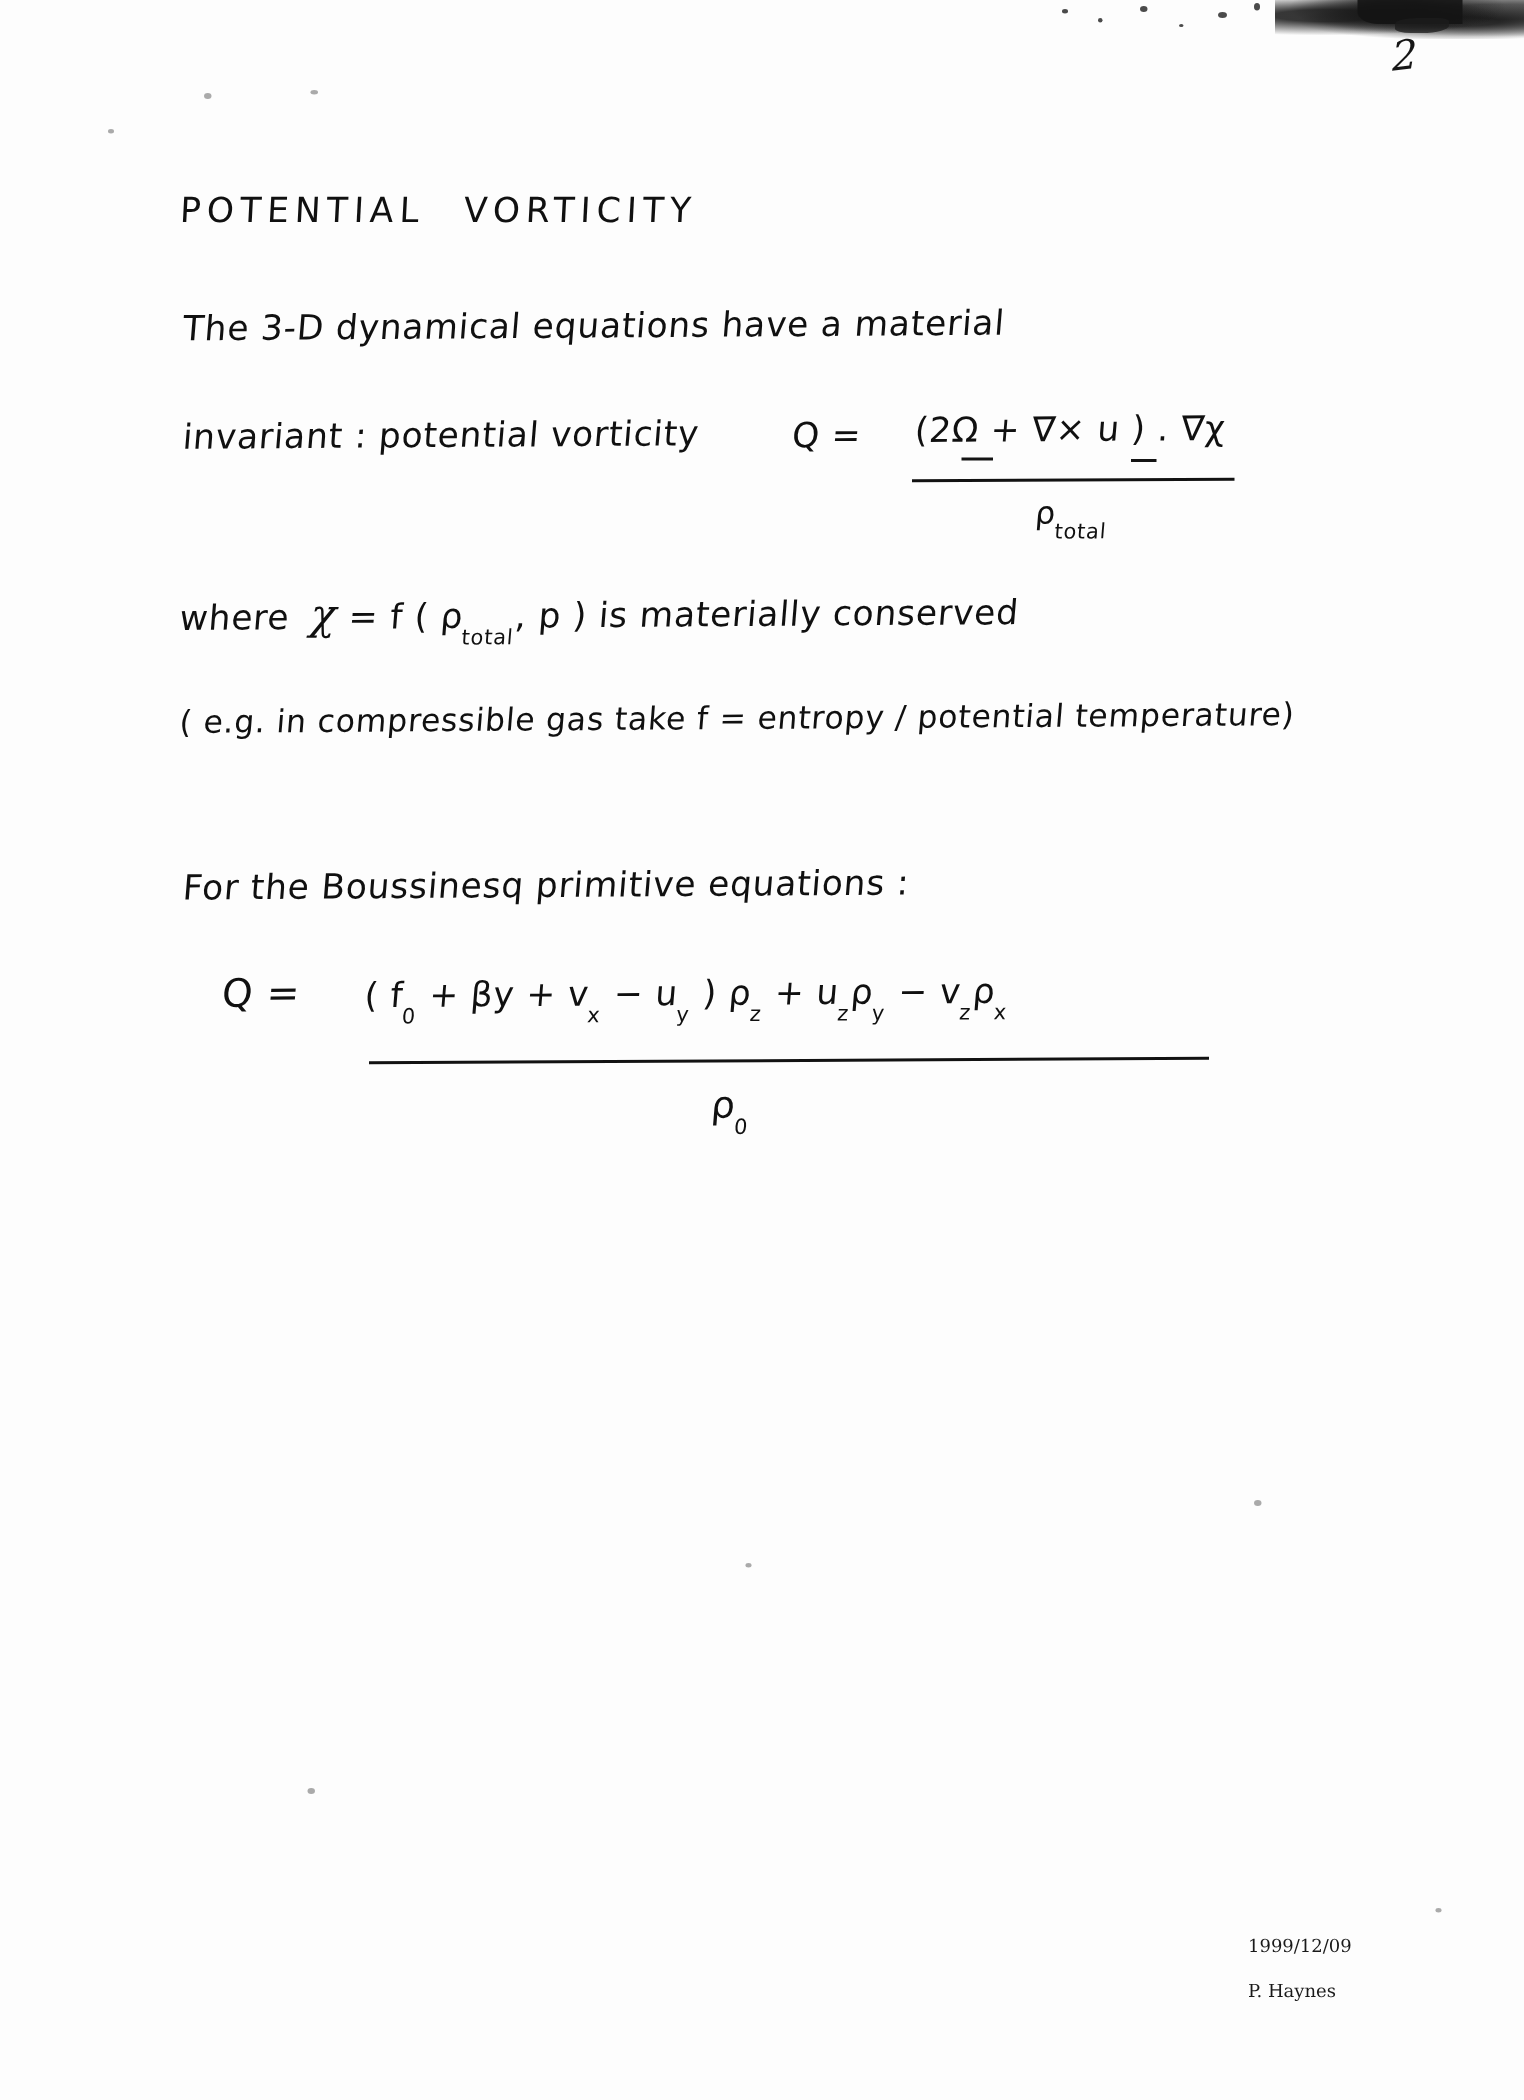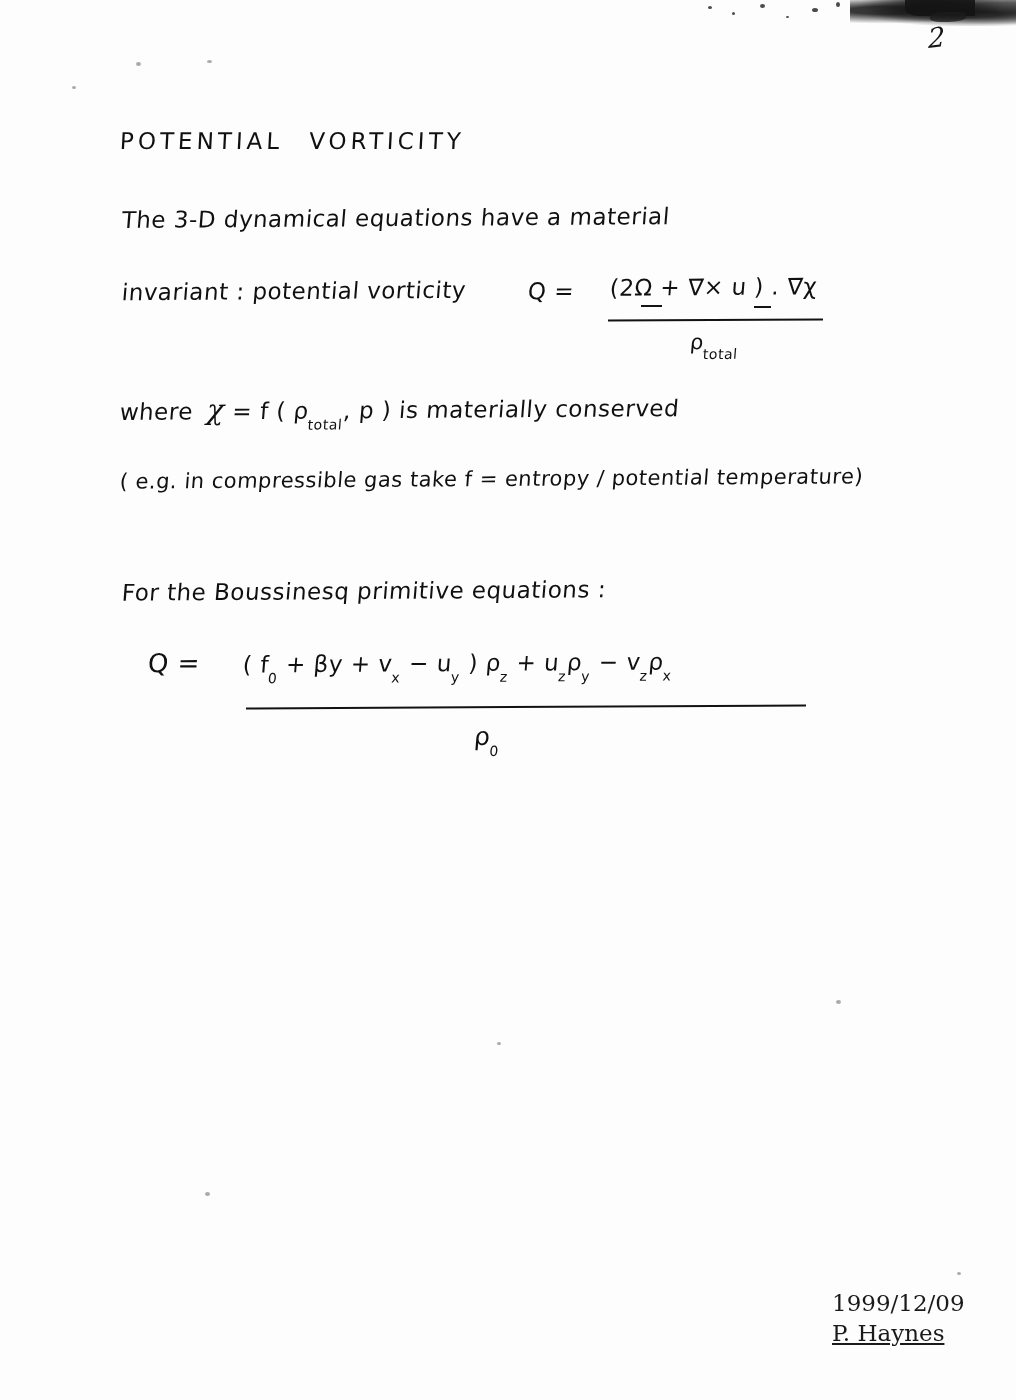--- a/index.html
+++ b/index.html
@@ -140,26 +140,26 @@
     position: absolute;
     height: 1.6px;
     background: #141414;
   }
 
   
   .footer {
     position: absolute;
     right: 68px;
     font-family: "DejaVu Serif", serif;
-    font-size: 23px;
+    font-size: 12px;
     color: #1a1a1a;
     text-align: left;
   }
   .footer-date { top: 1290px; left: 832px; }
-  .footer-name { top: 1320px; left: 832px; text-decoration: underline; }
+  .footer-name { top: 1320px; left: 832px; }
 </style>
 </head>
 <body>
 
 <div class="page">
 
   <div class="scan-smudge">
     <div class="band"></div>
     <div class="blob" style="left:18px;  top:6px;  width:4px;  height:3px;"></div>
     <div class="blob" style="left:42px;  top:12px; width:3px;  height:3px;"></div>

